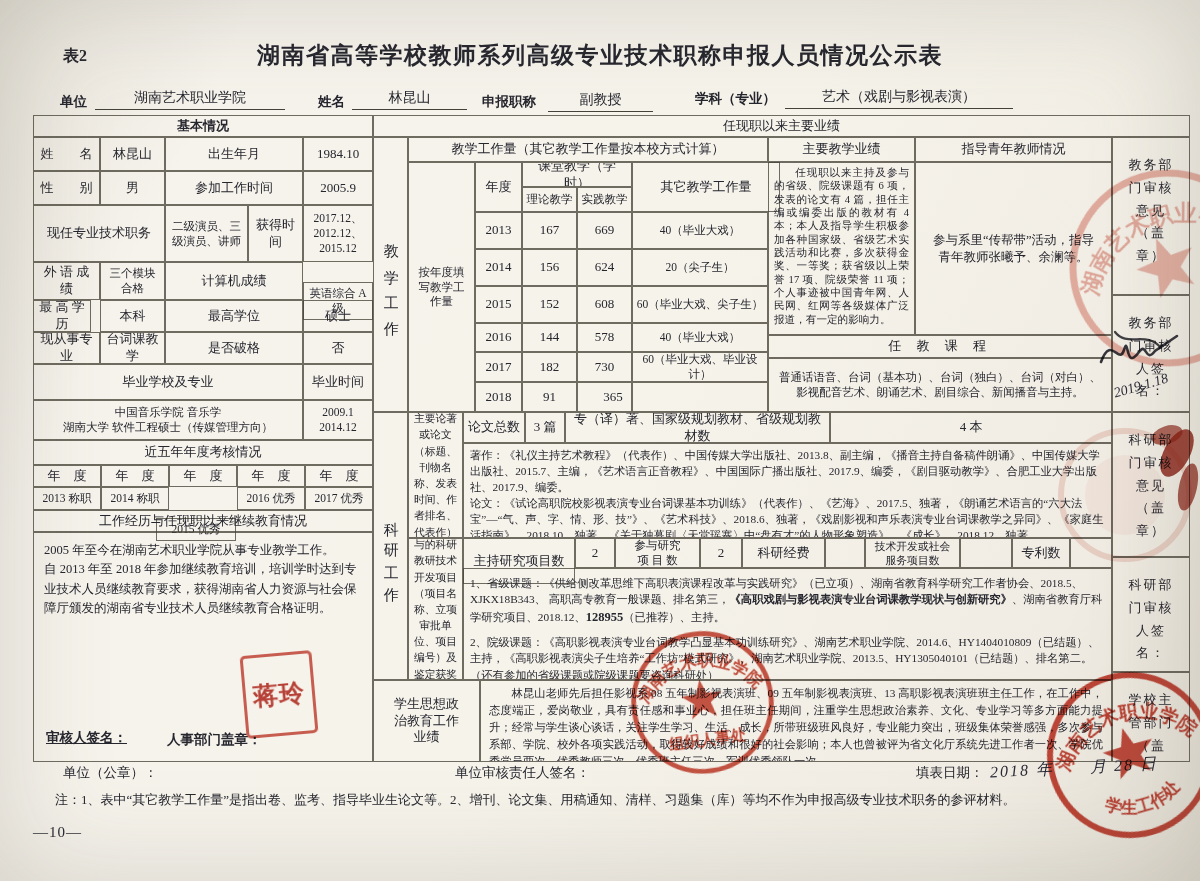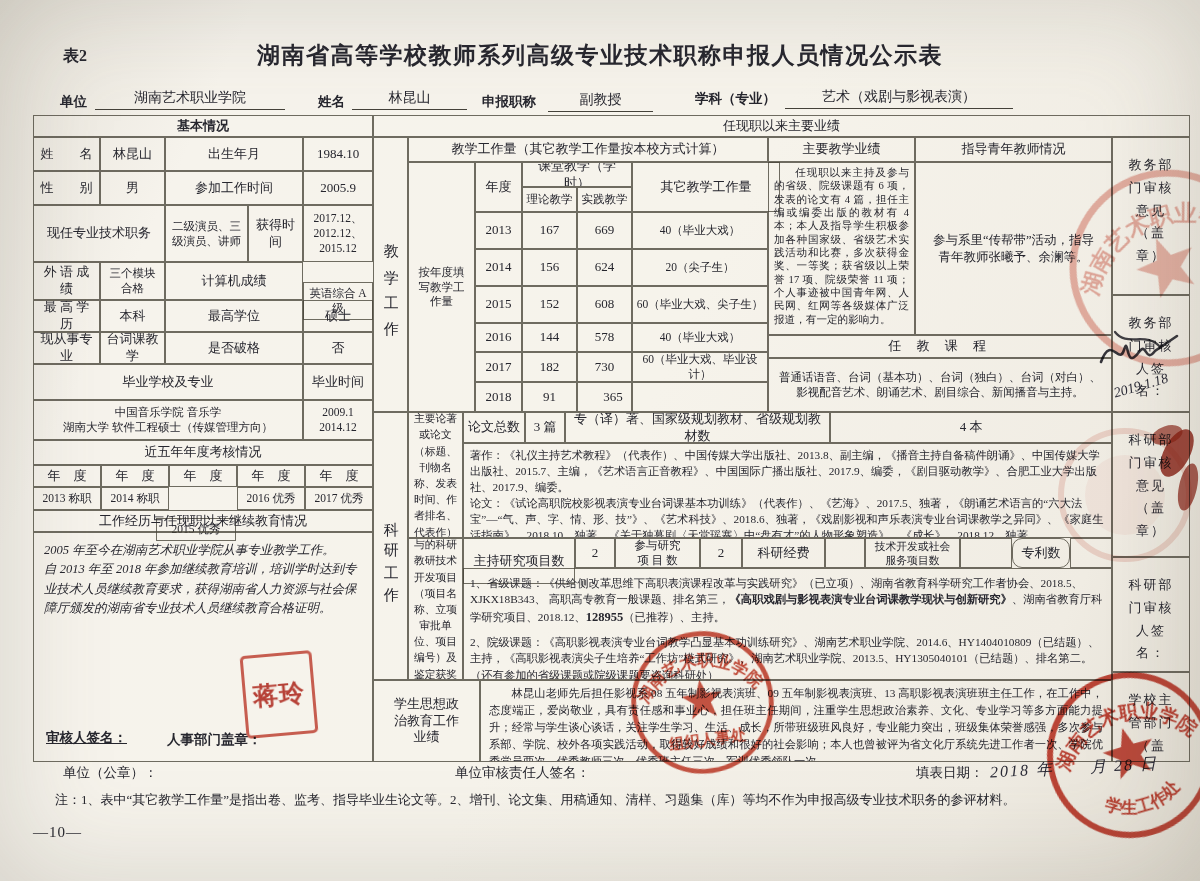--- a/index.html
+++ b/index.html
@@ -7,21 +7,21 @@
     background:linear-gradient(115deg,#e6e2d9 0%,#f6f3ec 16%,#f6f3eb 52%,#f0ece3 84%,#e2ddd2 100%);}
   #page::after{content:"";position:absolute;inset:0;box-shadow:inset 0 0 110px rgba(96,90,78,.22);pointer-events:none;z-index:60;}
   .title{position:absolute;left:0;right:0;top:40px;text-align:center;font-size:23px;font-weight:bold;letter-spacing:1.5px;}
   .tbl2{position:absolute;left:63px;top:46px;font-size:16px;font-weight:bold;}
   .c{position:absolute;box-sizing:border-box;border:1px solid rgba(72,68,56,.78);display:flex;align-items:center;justify-content:center;
      text-align:center;font-size:13px;line-height:1.3;overflow:hidden;padding:1px 3px;}
   .tl{align-items:flex-start;justify-content:flex-start;text-align:left;}
   .just{text-align:justify;}
   .sm{font-size:11.5px;}
   .xs{font-size:10.8px;}
-  .pad{padding:5px 7px;font-style:italic;}
+  .pad{padding:5px 7px;}
   .b{font-weight:bold;}
   .vert span{writing-mode:vertical-lr;text-orientation:upright;letter-spacing:26px;font-size:15px;padding-top:18px;}
   .vert2 span{writing-mode:vertical-lr;text-orientation:upright;letter-spacing:22px;font-size:15px;padding-top:16px;}
   .lbl{position:absolute;font-size:13.5px;white-space:nowrap;}
   .uval{position:absolute;text-align:center;border-bottom:1.5px solid #45423a;padding-bottom:2px;font-size:14px;}
   .stamp{position:absolute;mix-blend-mode:multiply;pointer-events:none;}
   .hand{position:absolute;font-style:italic;color:#2a2a36;white-space:nowrap;}
   .auditcell{padding:16px 9px 0;line-height:1.75;letter-spacing:2px;font-size:13px;align-items:flex-start;}
   .seal{position:absolute;left:243px;top:653px;width:66px;height:77px;border:3px solid rgba(190,44,30,.75);border-radius:5px;
         transform:rotate(-5deg);display:flex;align-items:center;justify-content:center;color:rgba(178,34,24,.85);
@@ -62,21 +62,21 @@
   <div class="c" style="left:33px;top:205px;width:132px;height:57px;">现任专业技术职务</div>
   <div class="c sm" style="left:165px;top:205px;width:83px;height:57px;">二级演员、三级演员、讲师</div>
   <div class="c" style="left:248px;top:205px;width:55px;height:57px;">获得时间</div>
   <div class="c sm" style="left:303px;top:205px;width:70px;height:57px;">2017.12、2012.12、2015.12</div>
 
   <div class="c" style="left:33px;top:262px;width:67px;height:38px;">外 语 成 绩</div>
   <div class="c sm" style="left:100px;top:262px;width:65px;height:38px;">三个模块合格</div>
   <div class="c" style="left:165px;top:262px;width:138px;height:38px;">计算机成绩</div>
   <div class="c sm" style="left:303px;top:262px;width:70px;height:38px;margin-top:20px;">英语综合 A 级</div>
 
-  <div class="c" style="left:33px;top:300px;width:67px;height:32px;">最 高 学 历</div>
+  <div class="c" style="left:33px;top:300px;width:58px;height:32px;">最 高 学 历</div>
   <div class="c" style="left:100px;top:300px;width:65px;height:32px;">本科</div>
   <div class="c" style="left:165px;top:300px;width:138px;height:32px;">最高学位</div>
   <div class="c" style="left:303px;top:300px;width:70px;height:32px;">硕士</div>
 
   <div class="c" style="left:33px;top:332px;width:67px;height:32px;">现从事专业</div>
   <div class="c" style="left:100px;top:332px;width:65px;height:32px;">台词课教学</div>
   <div class="c" style="left:165px;top:332px;width:138px;height:32px;">是否破格</div>
   <div class="c" style="left:303px;top:332px;width:70px;height:32px;">否</div>
 
   <div class="c" style="left:33px;top:364px;width:270px;height:36px;">毕业学校及专业</div>
@@ -180,21 +180,21 @@
   <div class="c xs" style="left:408px;top:538px;width:55px;height:142px;padding:2px 4px;line-height:1.5;">承担或参与的科研教研技术开发项目（项目名称、立项审批单位、项目编号）及鉴定获奖情况</div>
   <div class="c" style="left:463px;top:538px;width:112px;height:46px;">主持研究项目数</div>
   <div class="c" style="left:575px;top:538px;width:40px;height:30px;">2</div>
   <div class="c sm" style="left:615px;top:538px;width:85px;height:30px;white-space:pre-line;">参与研究
 项 目 数</div>
   <div class="c" style="left:700px;top:538px;width:42px;height:30px;">2</div>
   <div class="c" style="left:742px;top:538px;width:83px;height:30px;">科研经费</div>
   <div class="c" style="left:825px;top:538px;width:40px;height:30px;"></div>
   <div class="c xs" style="left:865px;top:538px;width:95px;height:30px;padding:0 6px;">技术开发或社会服务项目数</div>
   <div class="c" style="left:960px;top:538px;width:52px;height:30px;"></div>
-  <div class="c" style="left:1012px;top:538px;width:58px;height:30px;border-radius:10px;">专利数</div>
+  <div class="c" style="left:1012px;top:538px;width:58px;height:30px;">专利数</div>
   <div class="c" style="left:1070px;top:538px;width:42px;height:30px;"></div>
   <div class="c tl" style="left:463px;top:568px;width:649px;height:112px;display:block;font-size:11.3px;line-height:1.45;padding:6px 6px;">
     <p style="margin-bottom:8px;"><span>1、省级课题：《供给侧改革思维下高职表演课程改革与实践研究》（已立项）、湖南省教育科学研究工作者协会、2018.5、XJKX18B343、 高职高专教育一般课题、排名第三，</span><span class="b">《高职戏剧与影视表演专业台词课教学现状与创新研究》</span><span>、湖南省教育厅科学研究项目、2018.12、</span><span class="b" style="font-size:12.5px;">128955</span><span>（已推荐）、主持。</span></p>
     <p>2、院级课题：《高职影视表演专业台词教学凸显基本功训练研究》、湖南艺术职业学院、2014.6、HY1404010809（已结题）、主持，《高职影视表演尖子生培养“工作坊”模式研究》、湖南艺术职业学院、2013.5、HY1305040101（已结题）、排名第二。（还有参加的省级课题或院级课题要咨询科研处）</p>
   </div>
 
   <div class="c" style="left:373px;top:680px;width:107px;height:82px;padding:0 14px;">学生思想政治教育工作业绩</div>
   <div class="c tl just" style="left:480px;top:680px;width:632px;height:82px;display:block;font-size:11.3px;line-height:1.5;padding:4px 8px;text-indent:2em;">林昆山老师先后担任影视系 08 五年制影视表演班、09 五年制影视表演班、13 高职影视表演班班主任工作，在工作中，态度端正，爱岗敬业，具有责任感和事业心，担任班主任期间，注重学生思想政治素养、文化、专业学习等多方面能力提升；经常与学生谈心谈话，关注学生学习、生活、成长，所带班级班风良好，专业能力突出，班级集体荣誉感强，多次参与系部、学院、校外各项实践活动，取得较好成绩和很好的社会影响；本人也曾被评为省文化厅系统先进工作者一次、学院优秀党员两次、优秀教师三次、优秀班主任三次、军训优秀领队一次。</div>
 
   <div class="c auditcell" style="left:1112px;top:137px;width:78px;height:158px;">教务部门审核意见（盖章）</div>

